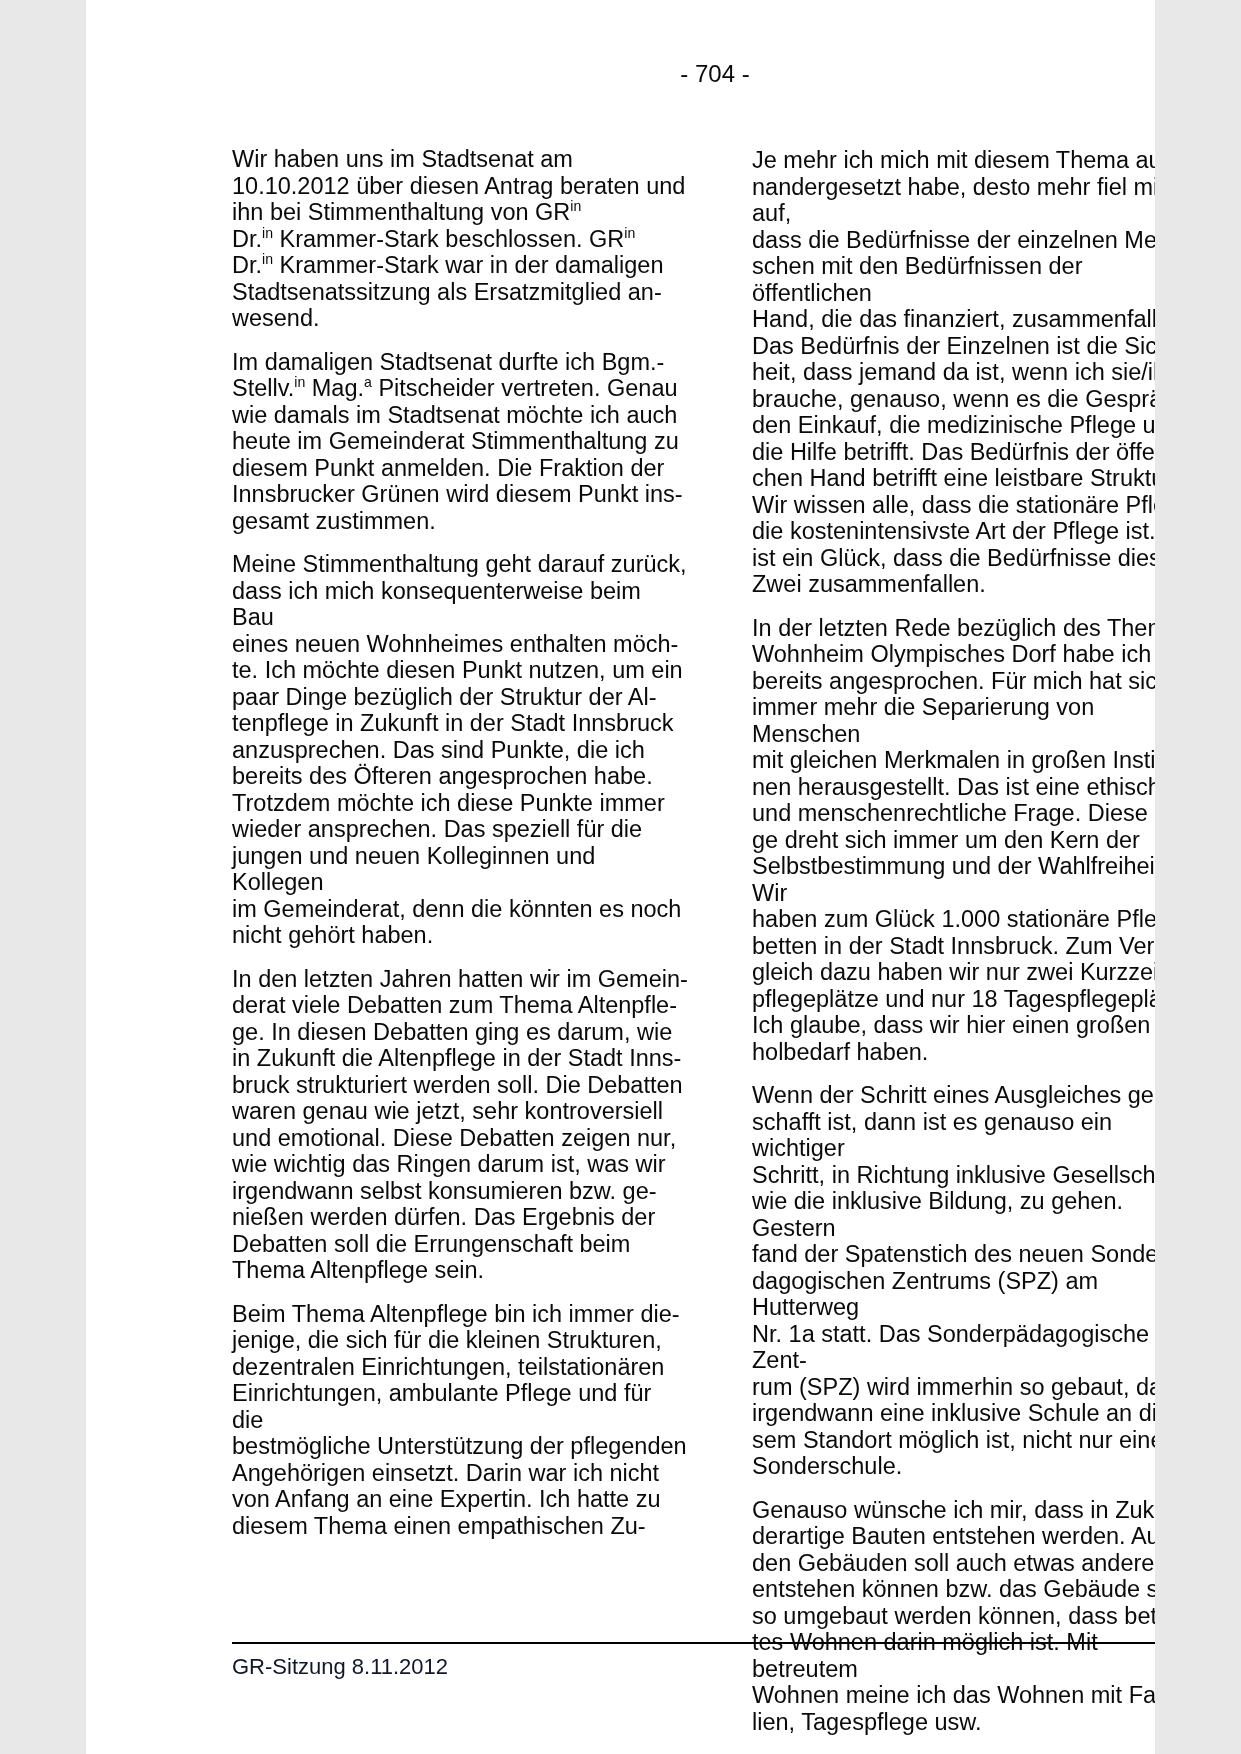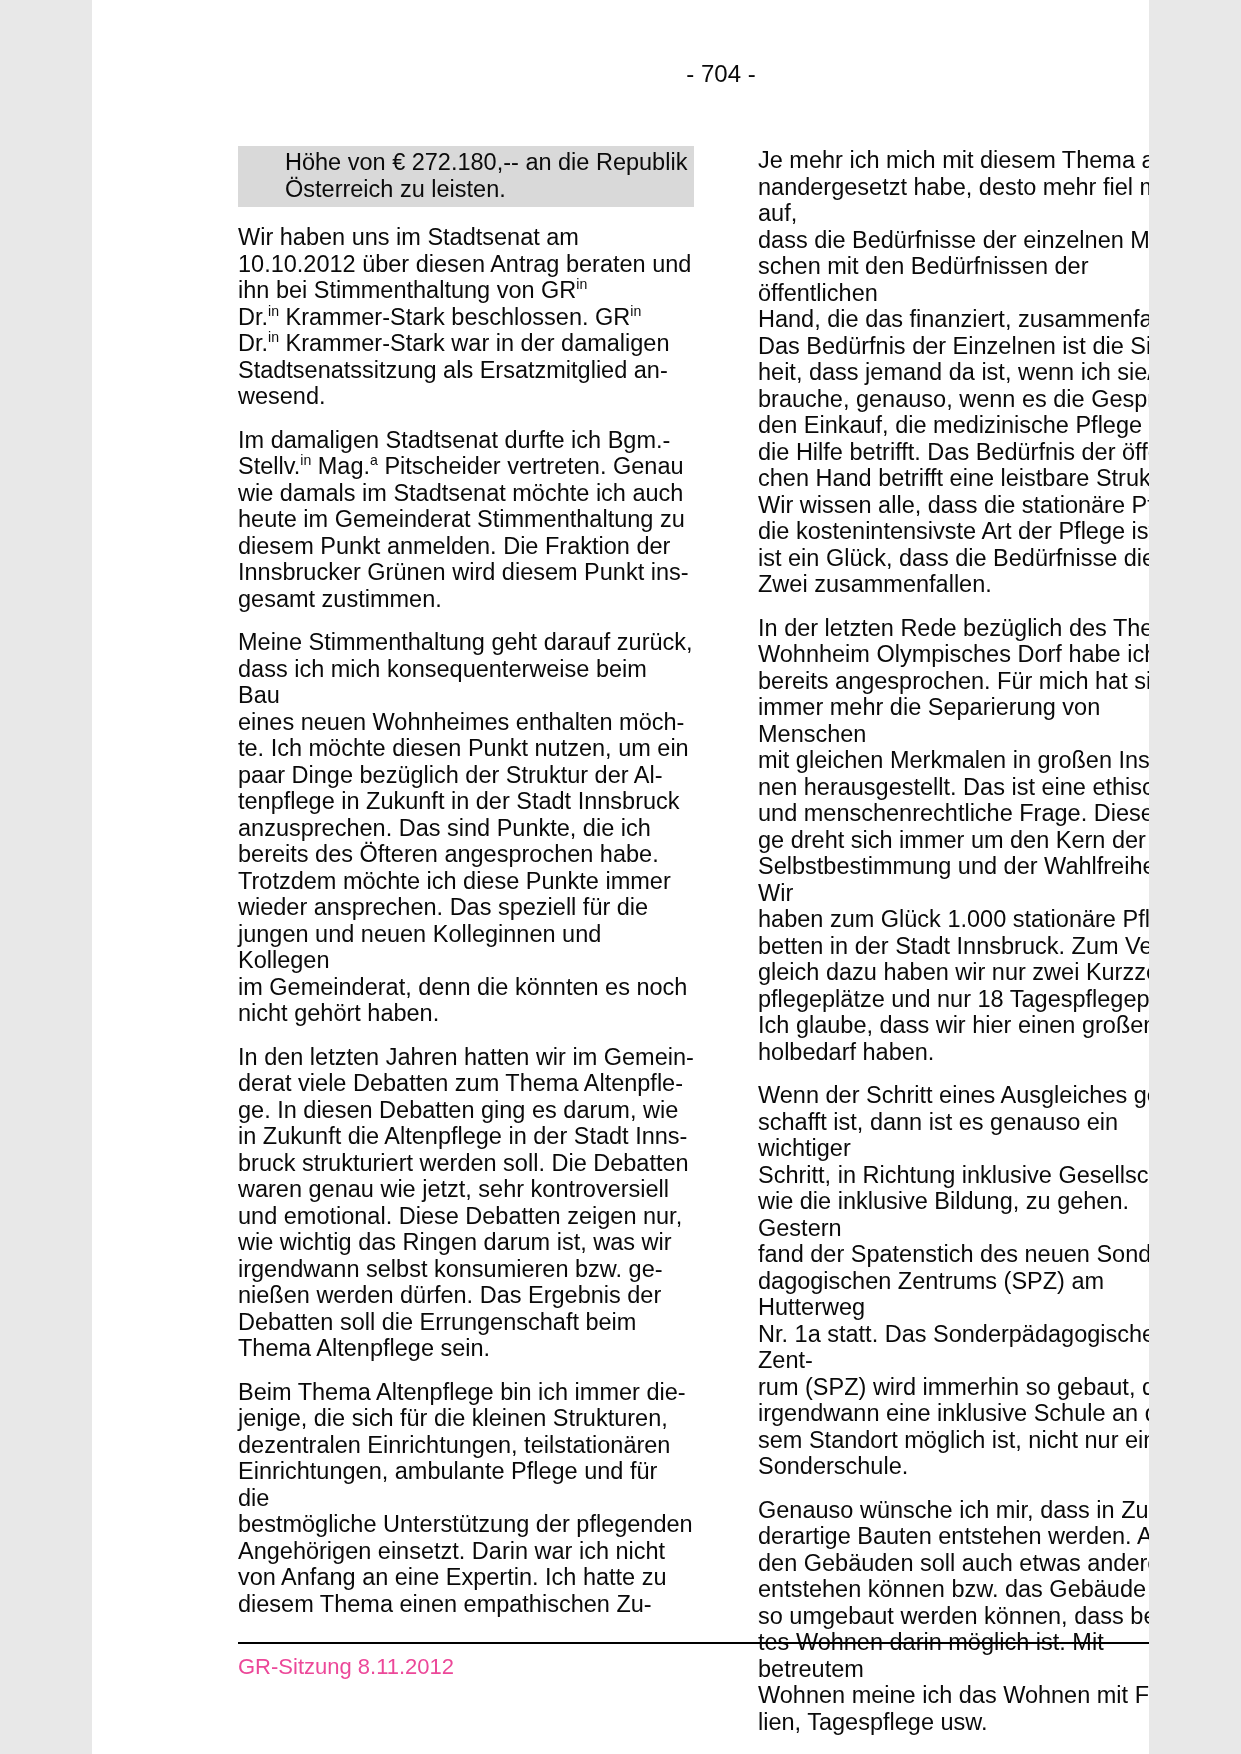--- a/index.html
+++ b/index.html
@@ -9,20 +9,21 @@
   }
   .page {
     position: relative;
     width: 1057px;
     height: 1754px;
     margin: 0 auto;
     background: #ffffff;
     font-family: "Liberation Sans", "DejaVu Sans", sans-serif;
     color: #0a0a0a;
     overflow: hidden;
+    padding-left: 12px;
   }
   .page-number {
     position: absolute;
     top: 60px;
     left: 146px;
     width: 966px;
     text-align: center;
     font-size: 24px;
     line-height: 28px;
     color: #0a0a0a;
@@ -61,33 +62,31 @@
     width: 966px;
     height: 0;
     border-top: 2px solid #000000;
   }
   .footer-text {
     position: absolute;
     top: 1654px;
     left: 146px;
     font-size: 22px;
     line-height: 26px;
-    color: #ec4899;
+    color: #0f172a;
   }
 </style>
 </head>
 <body>
 
 <div class="page">
 
   <div class="page-number">- 704 -</div>
 
   <div class="column left">
-    <div class="quote-box">Höhe von € 272.180,-- an die Republik
-Österreich zu leisten.</div>
     <p class="para">Wir haben uns im Stadtsenat am
 10.10.2012 über diesen Antrag beraten und
 ihn bei Stimmenthaltung von GR<sup>in</sup>
 Dr.<sup>in</sup> Krammer-Stark beschlossen. GR<sup>in</sup>
 Dr.<sup>in</sup> Krammer-Stark war in der damaligen
 Stadtsenatssitzung als Ersatzmitglied an-
 wesend.</p>
     <p class="para">Im damaligen Stadtsenat durfte ich Bgm.-
 Stellv.<sup>in</sup> Mag.<sup>a</sup> Pitscheider vertreten. Genau
 wie damals im Stadtsenat möchte ich auch

